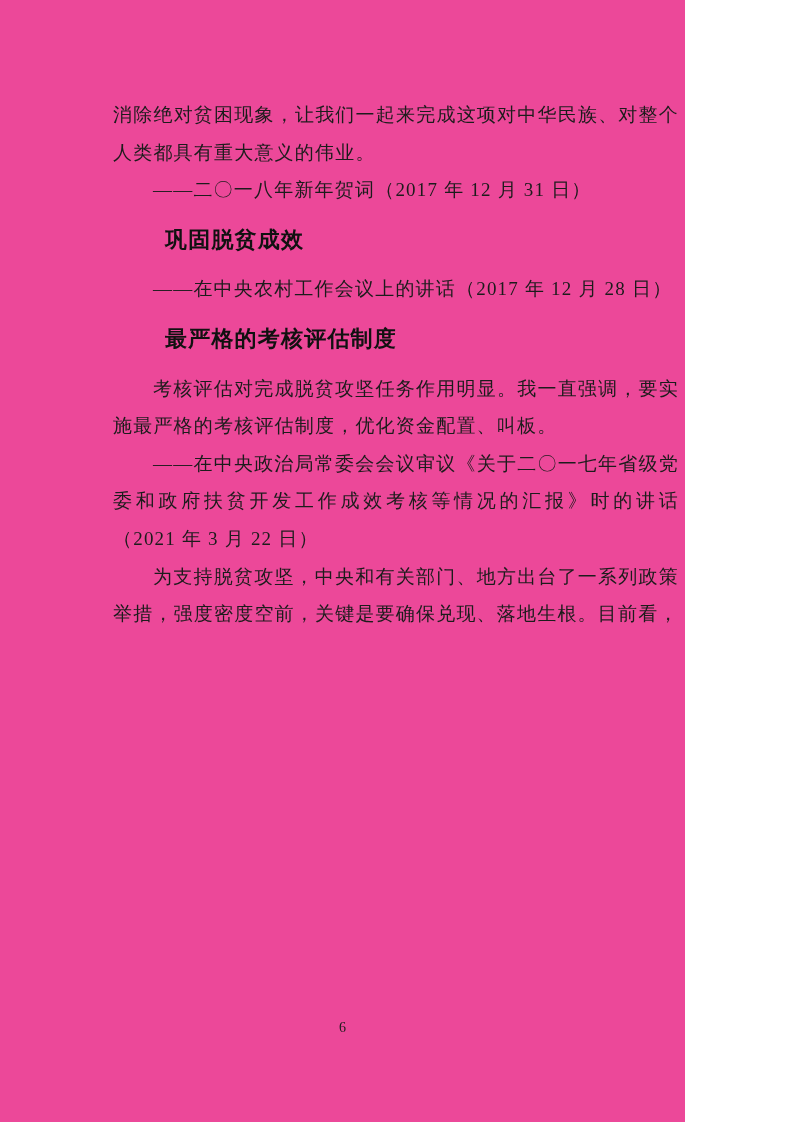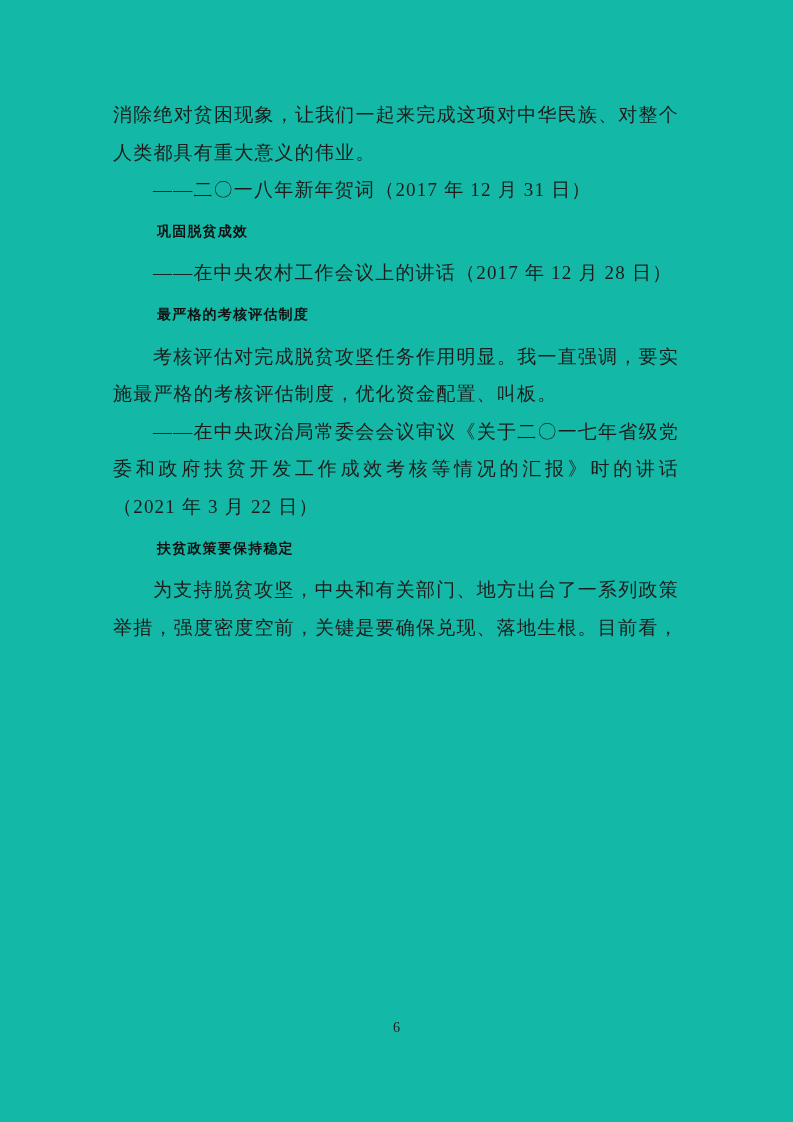--- a/index.html
+++ b/index.html
@@ -2,23 +2,23 @@
 <html><head>
 <meta charset="utf-8">
 <style>
   html, body {
     margin: 0;
     padding: 0;
     background: #ffffff;
   }
   .page {
     position: relative;
-    width: 793px;
+    width: 685px;
     height: 1122px;
-    background: #14b8a6;
+    background: #ec4899;
     overflow: hidden;
     font-family: "Liberation Serif", "DejaVu Serif", serif;
     color: #1c1c1c;
   }
   .content {
     position: absolute;
     left: 113px;
     top: 96px;
     width: 566px;
   }
@@ -32,22 +32,22 @@
     word-break: normal;
     color: #1c1c1c;
   }
   .para.indent {
     text-indent: 40px;
   }
   .para.attribution {
     text-indent: 40px;
   }
   .heading {
-    margin: 4px;
-    font-size: 14px;
+    margin: 12px;
+    font-size: 22px;
     line-height: 37.6px;
     letter-spacing: 1.2px;
     font-weight: 700;
     text-indent: 40px;
     font-family: "Liberation Sans", "DejaVu Sans", sans-serif;
     color: #111111;
   }
   .footer {
     position: absolute;
     top: 1018px;
@@ -70,19 +70,18 @@
     <p class="para attribution">——二〇一八年新年贺词（2017 年 12 月 31 日）</p>
 
     <h2 class="heading">巩固脱贫成效</h2>
 
     <p class="para attribution">——在中央农村工作会议上的讲话（2017 年 12 月 28 日）</p>
 
     <h2 class="heading">最严格的考核评估制度</h2>
     <p class="para indent">考核评估对完成脱贫攻坚任务作用明显。我一直强调，要实施最严格的考核评估制度，优化资金配置、叫板。</p>
     <p class="para attribution">——在中央政治局常委会会议审议《关于二〇一七年省级党委和政府扶贫开发工作成效考核等情况的汇报》时的讲话（2021 年 3 月 22 日）</p>
 
-    <h2 class="heading">扶贫政策要保持稳定</h2>
     <p class="para indent">为支持脱贫攻坚，中央和有关部门、地方出台了一系列政策举措，强度密度空前，关键是要确保兑现、落地生根。目前看，</p>
 
   </div>
 
   <div class="footer">6</div>
 </div>
 
 </body></html>

